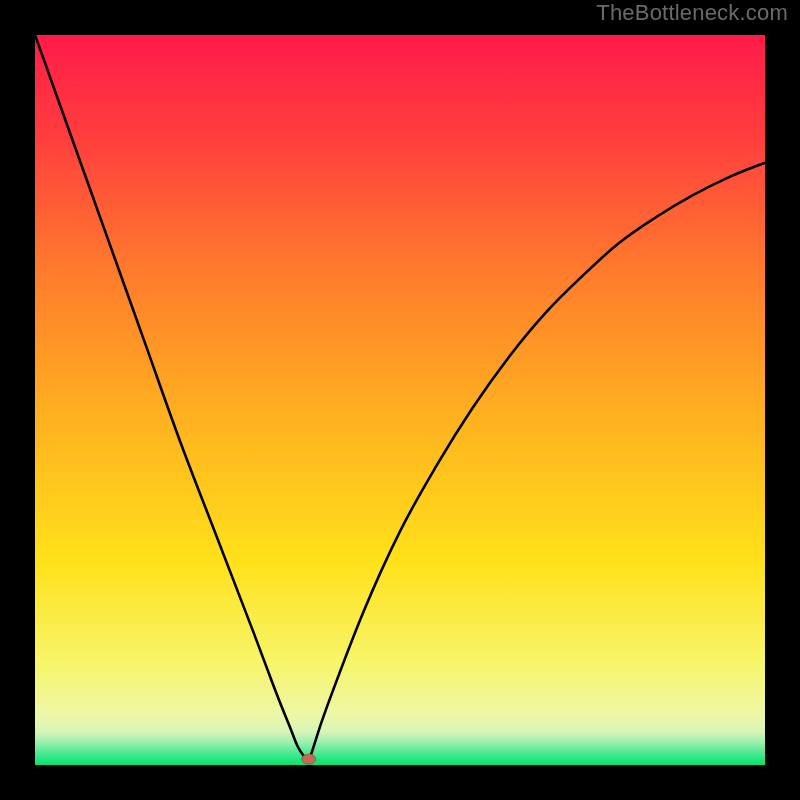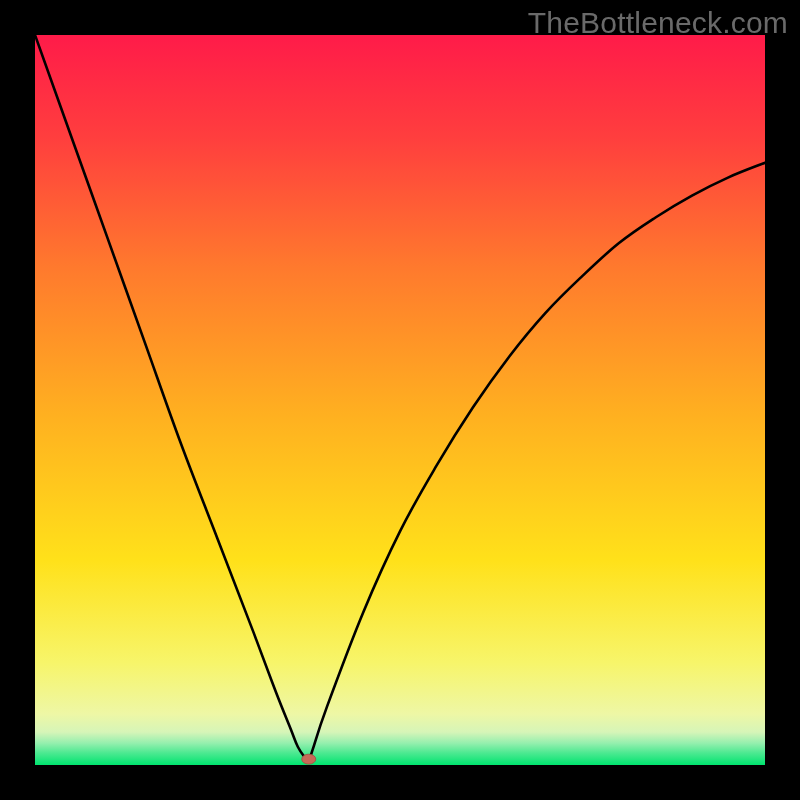--- a/index.html
+++ b/index.html
@@ -20,24 +20,24 @@
   .plot {
     position: absolute;
     left: 35px;
     top: 35px;
     width: 730px;
     height: 730px;
     overflow: hidden;
   }
   .watermark {
     position: absolute;
-    top: 6px;
+    top: 0;
     right: 12px;
     color: #6a6a6a;
-    font-size: 30px;
+    font-size: 22px;
     font-weight: 500;
     letter-spacing: 0.2px;
     user-select: none;
   }
 </style>
 </head>
 <body>
 
 <div class="frame">
   <div class="watermark">TheBottleneck.com</div>

